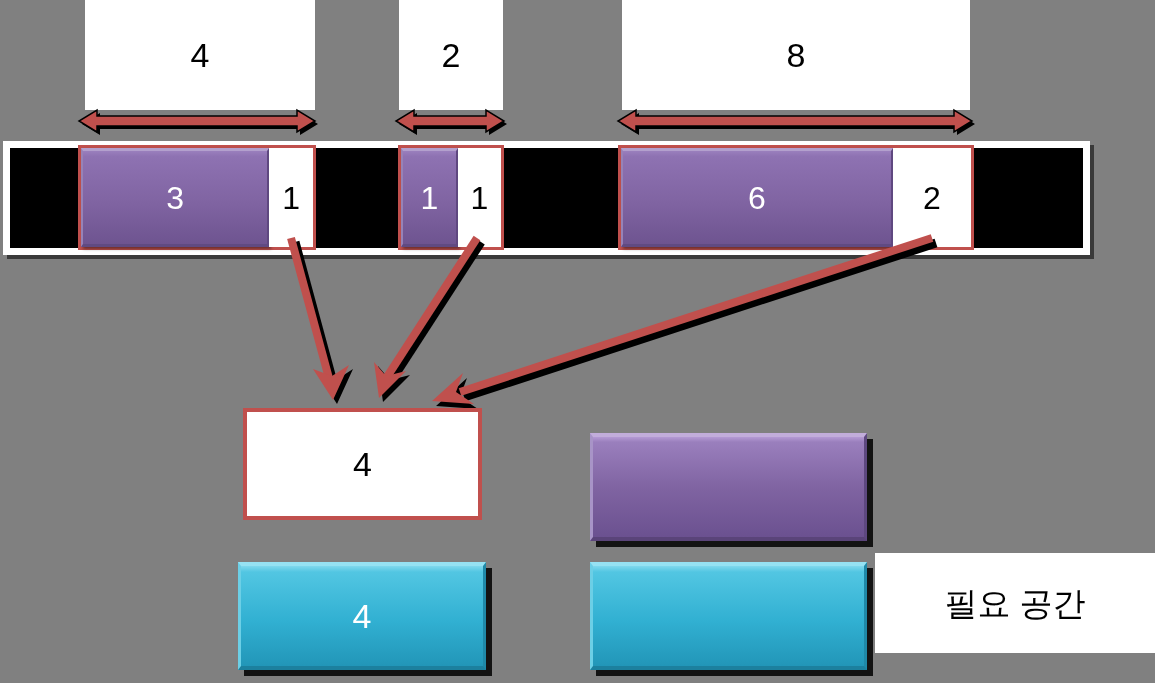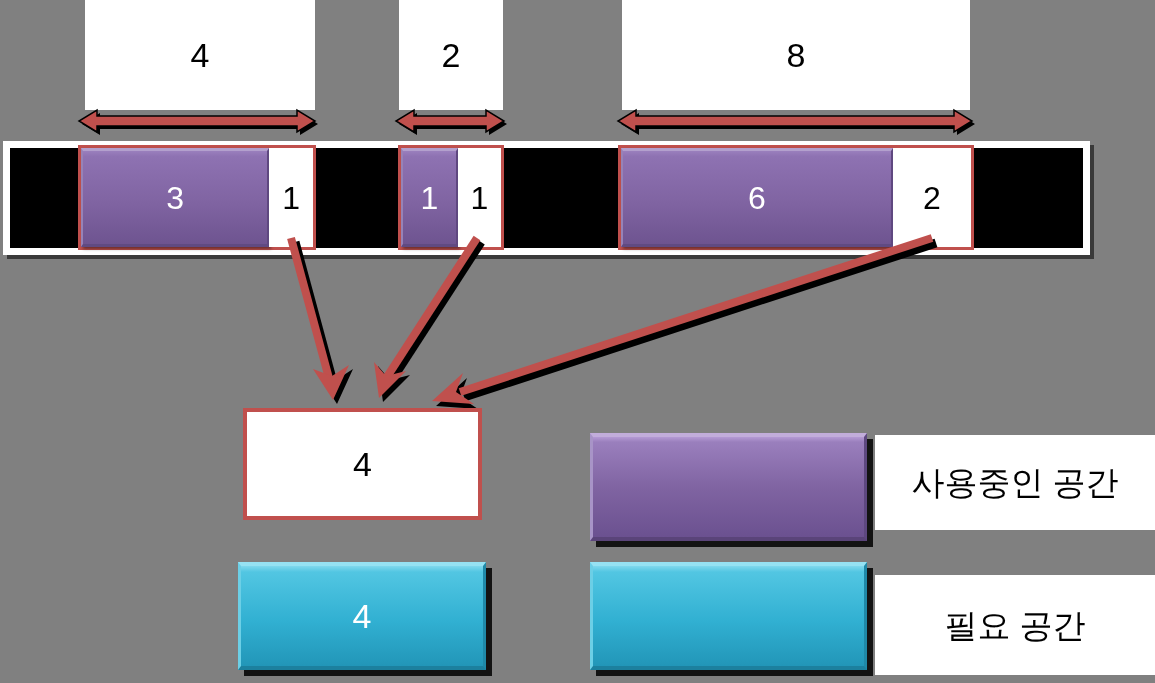--- a/index.html
+++ b/index.html
@@ -195,18 +195,17 @@
       <line x1="932" y1="238" x2="460" y2="392" stroke="#c0504d" stroke-width="8" stroke-linecap="butt"></line>
       <path d="M432,401 L463,373 L456,392 L474,404 Z" fill="#c0504d"></path>
     </g>
   </svg>
 
   <div class="result-box" style="left:243px;top:408px;width:239px;height:112px;">4</div>
 
   <div class="swatch cyan" style="left:238px;top:562px;width:248px;height:108px;">4</div>
 
   <div class="swatch purple" style="left:590px;top:433px;width:277px;height:108px;"></div>
-  <div class="legend-label" style="left:875px;top:435px;width:280px;height:95px;">사용중인 공간</div>
 
   <div class="swatch cyan" style="left:590px;top:562px;width:277px;height:108px;"></div>
-  <div class="legend-label" style="left:875px;top:575px;width:280px;height:100px;">필요 공간</div>
+  <div class="legend-label" style="left:875px;top:553px;width:280px;height:100px;">필요 공간</div>
 
 </div>
 
 </body></html>

